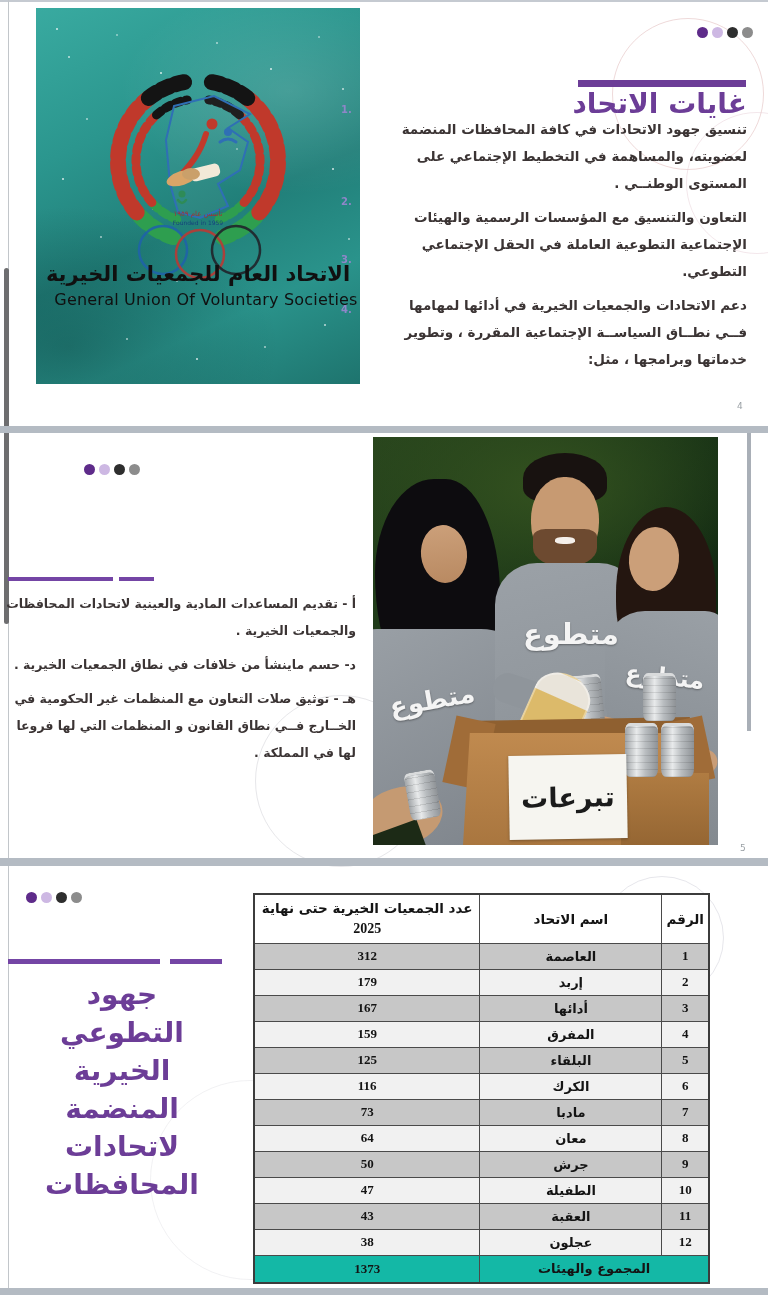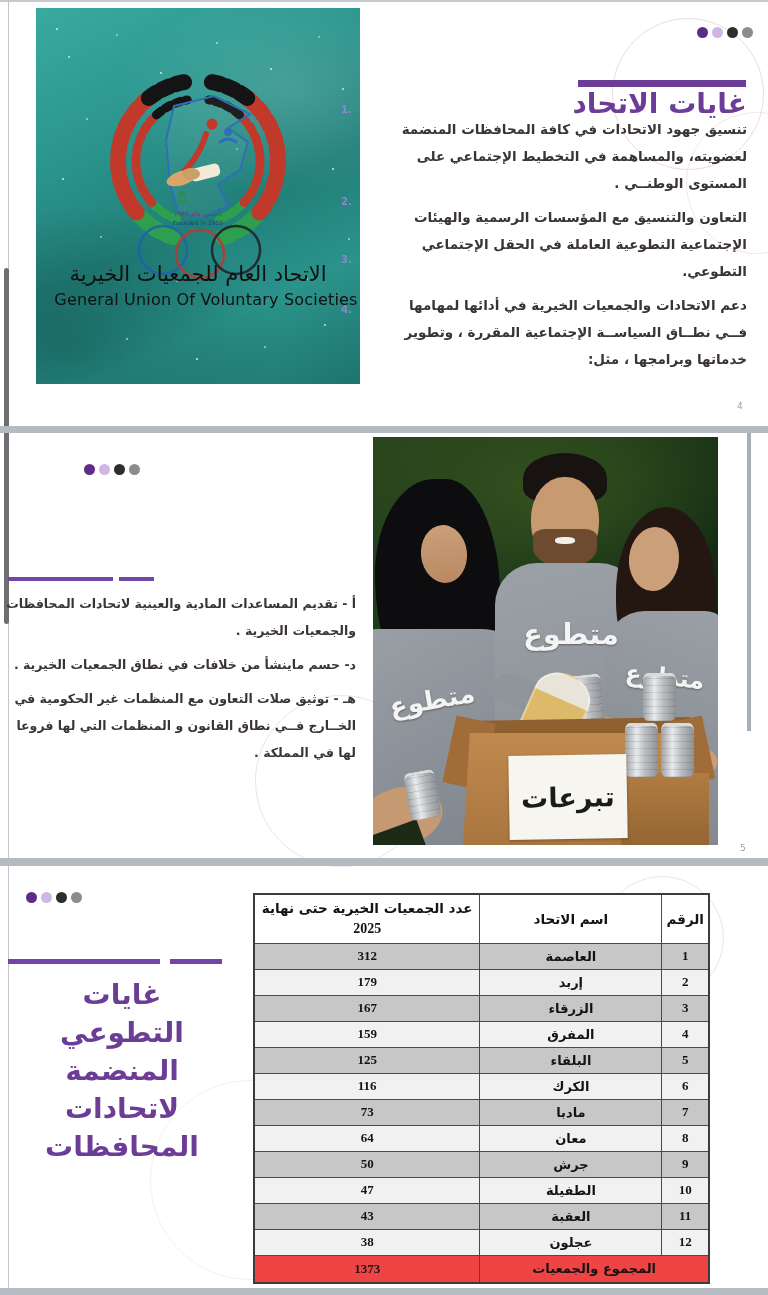--- a/index.html
+++ b/index.html
@@ -33,21 +33,21 @@
       linear-gradient(155deg,#39aaa0 0%,#2b968e 30%,#217f79 55%,#2a938b 76%,#1e746e 100%);}
   .speckle{position:absolute;left:20px;top:20px;width:2px;height:2px;border-radius:50%;background:rgba(255,255,255,.8);
     box-shadow: 12px 28px 0 rgba(255,255,255,.7), 60px 6px 0 rgba(255,255,255,.5), 104px 44px 0 rgba(255,255,255,.8),
     160px 14px 0 rgba(255,255,255,.6), 214px 40px 0 rgba(255,255,255,.8), 262px 8px 0 rgba(255,255,255,.5),
     286px 60px 0 rgba(255,255,255,.7), 30px 90px 0 rgba(255,255,255,.6), 6px 150px 0 rgba(255,255,255,.8),
     44px 208px 0 rgba(255,255,255,.6), 14px 268px 0 rgba(255,255,255,.7), 70px 310px 0 rgba(255,255,255,.6),
     140px 330px 0 rgba(255,255,255,.8), 208px 318px 0 rgba(255,255,255,.6), 268px 296px 0 rgba(255,255,255,.7),
     292px 210px 0 rgba(255,255,255,.6), 276px 140px 0 rgba(255,255,255,.8), 250px 250px 0 rgba(255,255,255,.5),
     180px 120px 0 rgba(255,255,255,.45), 96px 180px 0 rgba(255,255,255,.4), 120px 252px 0 rgba(255,255,255,.5);}
   .logo-svg{position:absolute;left:42px;top:58px;width:240px;height:230px;}
-  .logo-ar{position:absolute;left:0;top:254px;width:100%;text-align:center;font-size:21px;font-weight:normal;color:#101010;direction:rtl;}
+  .logo-ar{position:absolute;left:0;top:254px;width:100%;text-align:center;font-size:21px;font-weight:bold;color:#101010;direction:rtl;}
   .logo-en{position:absolute;left:8px;top:282px;width:100%;text-align:center;font-size:16px;font-weight:normal;color:#101010;letter-spacing:.2px;}
 
   
   .bar1{position:absolute;left:578px;top:80px;width:168px;height:7px;background:#6C3D97;}
   .title1{position:absolute;left:380px;top:87px;width:367px;text-align:right;direction:rtl;
     font-size:28px;font-weight:bold;color:#6C3D97;}
   .s1paras{position:absolute;left:380px;top:116px;width:367px;direction:rtl;text-align:right;
     font-size:13.5px;font-weight:bold;color:#3b3434;line-height:27px;}
   .s1paras .para{margin-bottom:7px;}
   .marker{position:absolute;left:341px;width:20px;font-size:10px;font-weight:bold;color:#8e86c8;z-index:3;}
@@ -117,21 +117,21 @@
   table.gov td,table.gov th{border:1px solid #4a4a4a;padding:0 4px;text-align:center;vertical-align:middle;
     font-weight:bold;color:#141414;}
   table.gov th{background:#ffffff;font-size:13.5px;height:49px;line-height:1.5;}
   table.gov td{font-size:13px;height:26px;}
   .col-no{width:47px;}
   .col-name{width:183px;}
   .col-count{width:227px;}
   td.num{font-family:"Liberation Serif",serif;font-size:14px;}
   tr.dark td{background:#C7C7C7;}
   tr.light td{background:#F1F1F1;}
-  tr.total td{background:#ef4444;height:28px;}
+  tr.total td{background:#14b8a6;height:28px;}
 </style>
 </head>
 <body>
 
 <div id="screen">
 
   <div class="band" style="top:0;height:2px;background:#c5cad1;"></div>
   <div class="leftline"></div>
   <div class="thumb"></div>
 
@@ -274,22 +274,23 @@
         <span class="dot" style="background: rgb(94, 43, 138);"></span>
         <span class="dot" style="background: rgb(205, 184, 227);"></span>
         <span class="dot" style="background: rgb(46, 46, 46);"></span>
         <span class="dot" style="background: rgb(140, 140, 140);"></span>
       </div>
     <div class="deco c3a"></div>
     <div class="deco c3b"></div>
     <div class="pline l3a"></div>
     <div class="pline l3b"></div>
     <div class="title3" id="s3-title">
-        <div>غايات</div>
+        <div>جهود</div>
         <div>التطوعي</div>
+        <div>الخيرية</div>
         <div>المنضمة</div>
         <div>لاتحادات</div>
         <div>المحافظات</div>
       </div>
 
     <table class="gov">
       <colgroup>
           <col class="col-no">
           <col class="col-name">
           <col class="col-count">
@@ -310,21 +311,21 @@
             <td>العاصمة</td>
             <td class="num">312</td>
           </tr>
           <tr class="light">
             <td class="num">2</td>
             <td>إربد</td>
             <td class="num">179</td>
           </tr>
           <tr class="dark">
             <td class="num">3</td>
-            <td>الزرقاء</td>
+            <td>أدائها</td>
             <td class="num">167</td>
           </tr>
           <tr class="light">
             <td class="num">4</td>
             <td>المفرق</td>
             <td class="num">159</td>
           </tr>
           <tr class="dark">
             <td class="num">5</td>
             <td>البلقاء</td>
@@ -361,21 +362,21 @@
             <td class="num">43</td>
           </tr>
           <tr class="light">
             <td class="num">12</td>
             <td>عجلون</td>
             <td class="num">38</td>
           </tr>
         </tbody>
       <tfoot>
         <tr class="total">
-          <td colspan="2">المجموع والجمعيات</td>
+          <td colspan="2">المجموع والهيئات</td>
           <td class="num">1373</td>
         </tr>
       </tfoot>
     </table>
   </div>
 
   <div class="band" style="top:1288px;height:7px;"></div>
 </div>
 
 </body></html>

